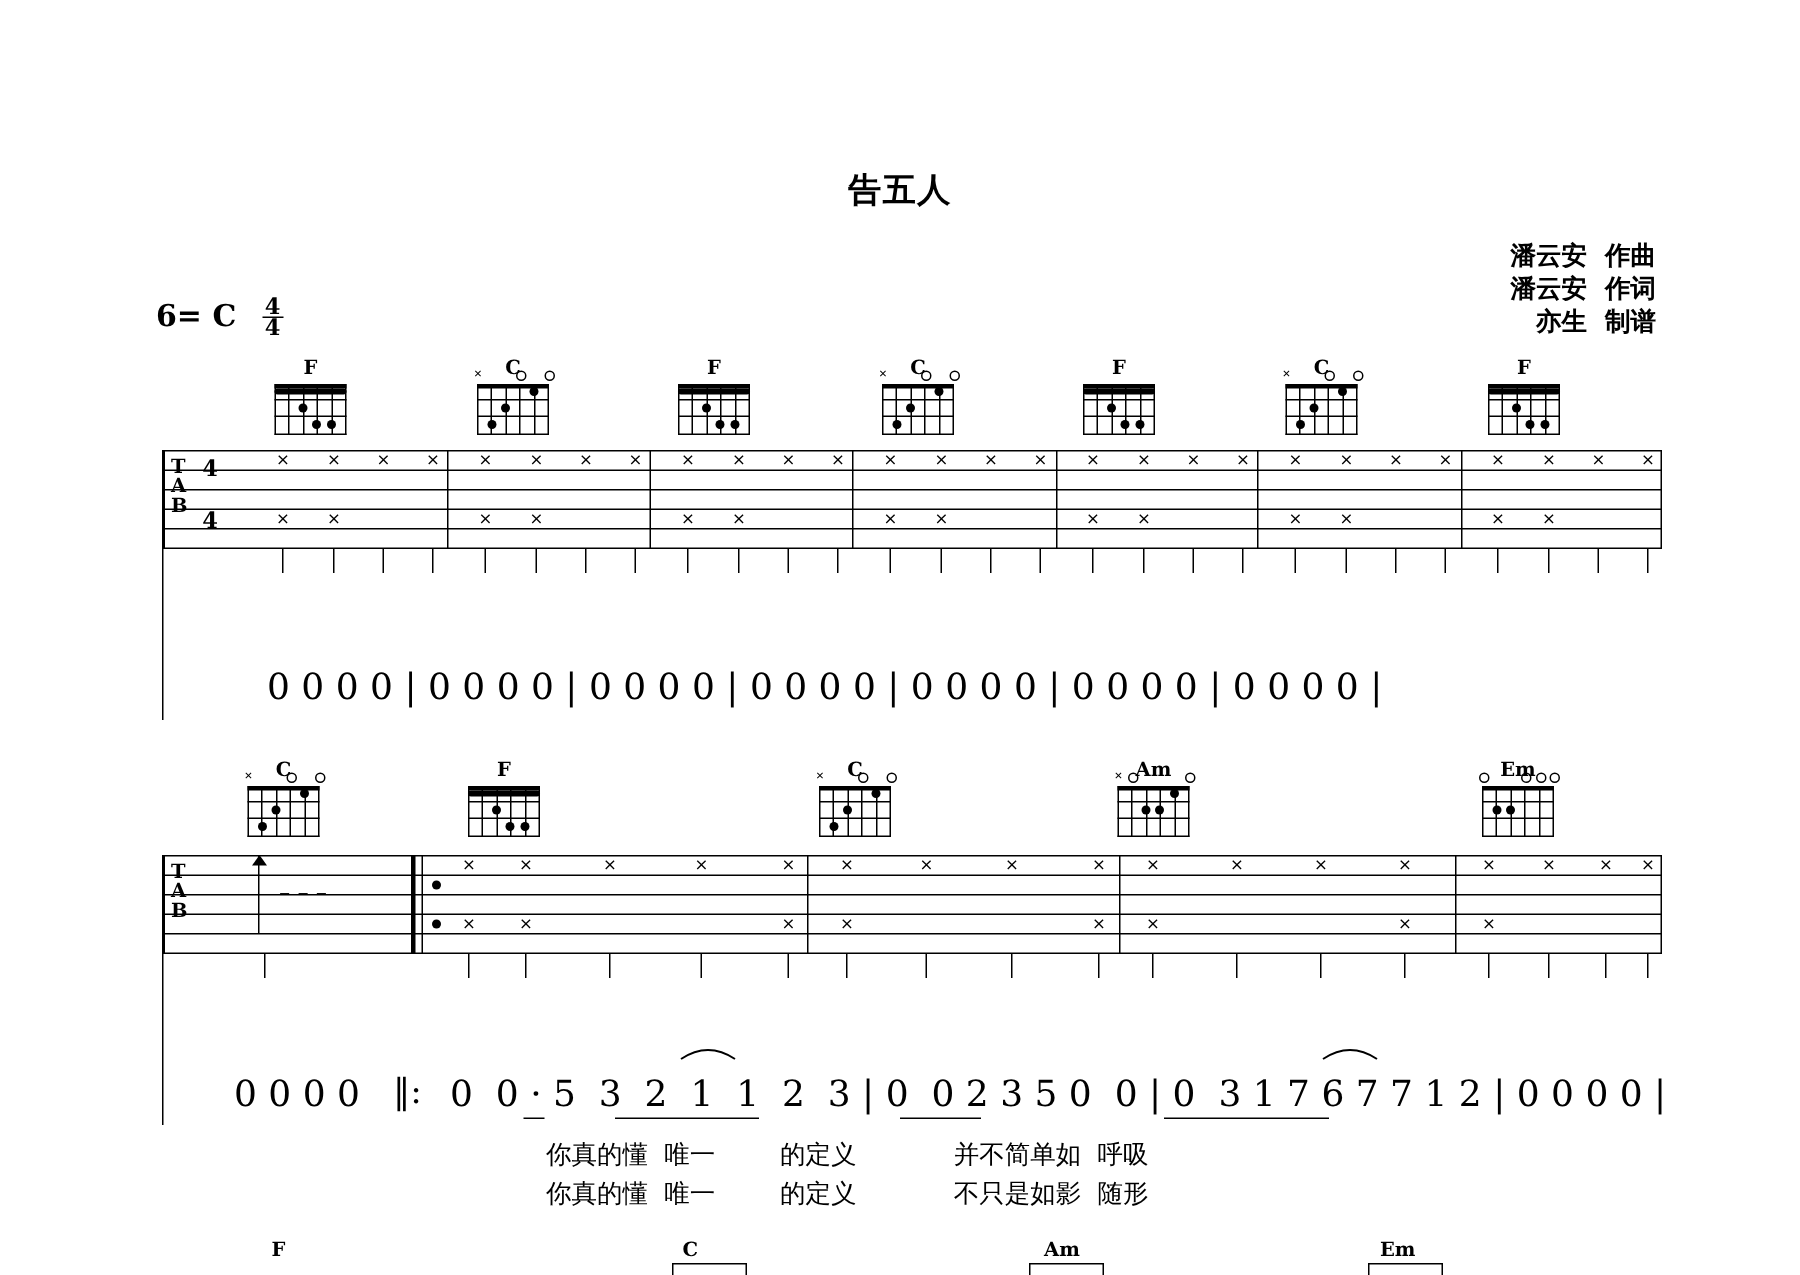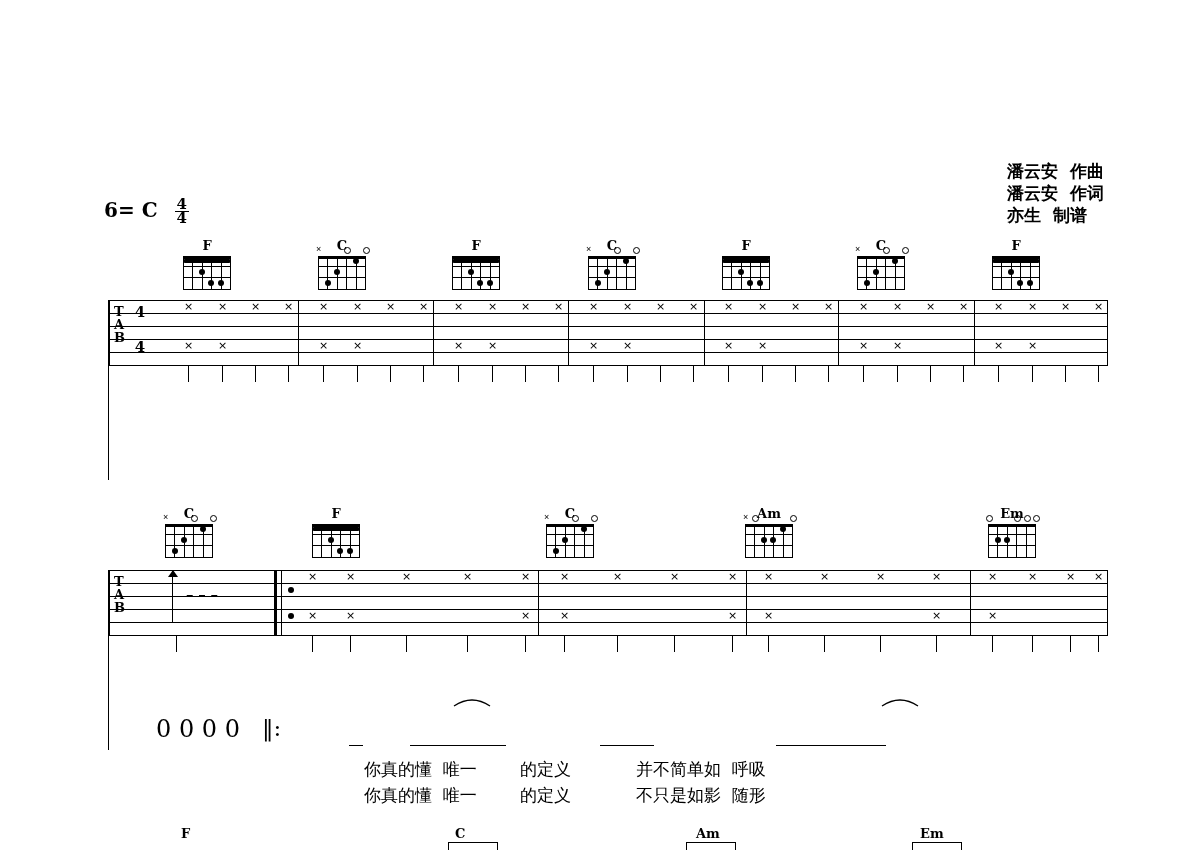--- a/index.html
+++ b/index.html
@@ -20,21 +20,21 @@
     font-size:34px;font-weight:bold;letter-spacing:2px;
   }
   .artist{
     position:absolute;left:0;top:112px;width:1200px;text-align:center;
     font-family:"DejaVu Sans", sans-serif;
     font-size:22px;font-weight:bold;letter-spacing:1px;
   }
   .credits{
     position:absolute;right:96px;top:160px;
     font-family:"DejaVu Sans", sans-serif;
-    font-size:17px;line-height:22px;text-align:left;font-weight:bold;
+    font-size:17px;line-height:22px;text-align:right;font-weight:bold;
   }
   .credits div{white-space:nowrap;}
   .credits .role{display:inline-block;margin-left:12px;}
 
   .keysig{
     position:absolute;left:104px;top:198px;
     font-family:"DejaVu Serif", serif;
     font-size:20px;font-weight:bold;
   }
   .keysig .meter{
@@ -89,20 +89,21 @@
     font-size:17px;white-space:pre;
   }
   .underline{position:absolute;height:1.4px;background:#000;}
   .tie{position:absolute;}
 </style>
 </head>
 <body>
 
 <div class="sheet">
 
+  <div class="artist">告五人</div>
 
   <div class="credits">
     <div>
       <span>潘云安</span><span class="role">作曲</span>
     </div>
     <div>
       <span>潘云安</span><span class="role">作词</span>
     </div>
     <div>
       <span>亦生</span><span class="role">制谱</span>
@@ -361,20 +362,21 @@
     <div class="stem" style="left:822px;top:66px;height:16px;"></div>
     <div class="stem" style="left:855px;top:66px;height:16px;"></div>
     <div class="stem" style="left:890px;top:66px;height:16px;"></div>
     <div class="stem" style="left:924px;top:66px;height:16px;"></div>
     <div class="stem" style="left:957px;top:66px;height:16px;"></div>
     <div class="stem" style="left:990px;top:66px;height:16px;"></div>
   </div>
 
   <div style="position:absolute;left:108px;top:300px;width:1px;height:180px;background:#000;"></div>
 
+  <div class="numline" style="left:178px;top:444px;">0 0 0 0 | 0 0 0 0 | 0 0 0 0 | 0 0 0 0 | 0 0 0 0 | 0 0 0 0 | 0 0 0 0 |</div>
 
   <div class="chordbox" style="left:165px;top:508px;">
     <div class="cname">C</div>
     <div class="grid">
       <div class="nut"></div>
       <div class="hline" style="top:10px;"></div>
       <div class="hline" style="top:21px;"></div>
       <div class="hline" style="top:33px;"></div>
       <div class="vline" style="left:0;"></div>
         <div class="vline" style="left:9px;"></div>
@@ -546,20 +548,21 @@
     <div class="stem" style="left:828px;top:66px;height:16px;"></div>
     <div class="stem" style="left:884px;top:66px;height:16px;"></div>
     <div class="stem" style="left:924px;top:66px;height:16px;"></div>
     <div class="stem" style="left:962px;top:66px;height:16px;"></div>
     <div class="stem" style="left:990px;top:66px;height:16px;"></div>
   </div>
   <div style="position:absolute;left:108px;top:570px;width:1px;height:180px;background:#000;"></div>
 
   <div class="numline" style="left:156px;top:715px;">0 0 0 0</div>
   <div class="numline" style="left:262px;top:715px;font-size:23px;">‖:</div>
+  <div class="numline" style="left:300px;top:715px;">0  0 · 5  3  2  1  1  2  3 | 0  0 2 3 5 0  0 | 0  3 1 7 6 7 7 1 2 | 0 0 0 0 |</div>
 
   <div class="underline" style="left:410px;top:745px;width:96px;"></div>
   <div class="underline" style="left:600px;top:745px;width:54px;"></div>
   <div class="underline" style="left:776px;top:745px;width:110px;"></div>
   <div class="underline" style="left:349px;top:745px;width:14px;"></div>
 
   <svg class="tie" style="left:452px;top:694px;" width="40" height="14">
     <path d="M2,12 Q20,0 38,12" stroke="#000" fill="none" stroke-width="1.3"></path>
   </svg>
   <svg class="tie" style="left:880px;top:694px;" width="40" height="14">

